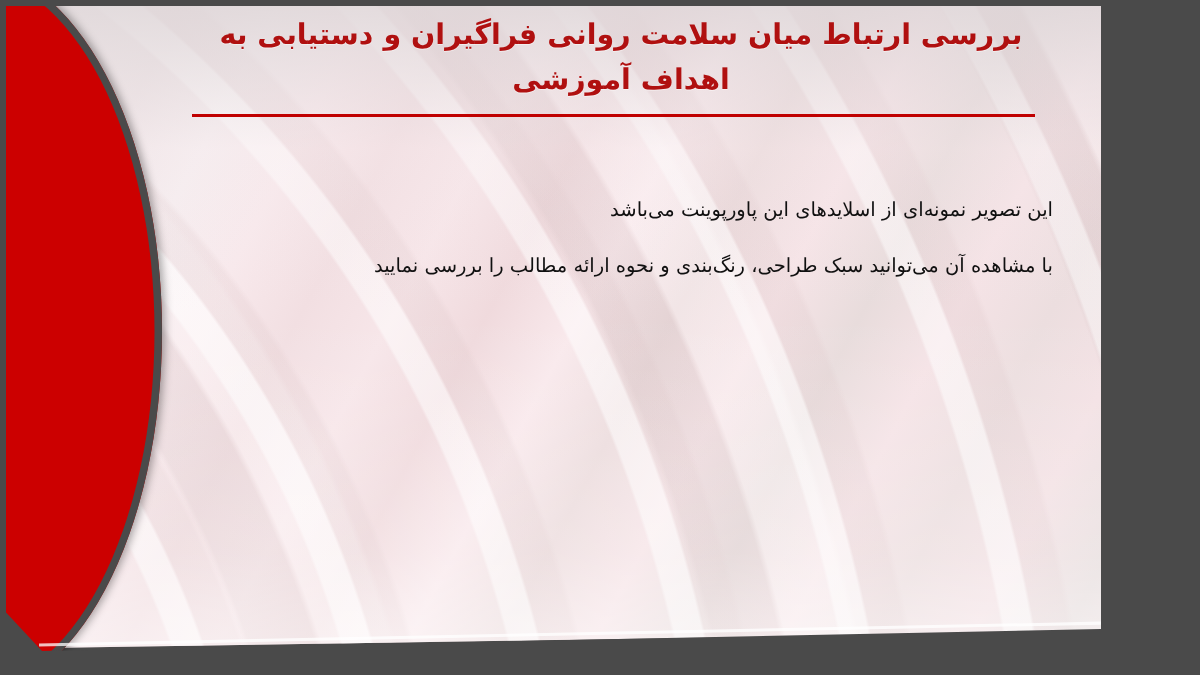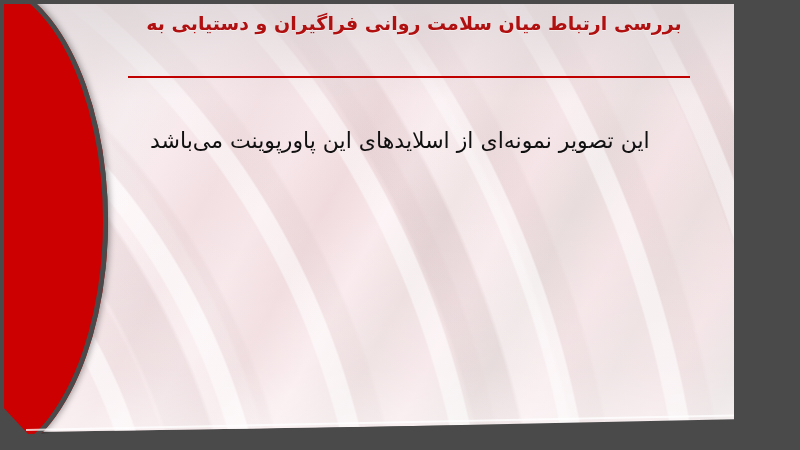--- a/index.html
+++ b/index.html
@@ -140,24 +140,24 @@
     position:absolute;
     left:128px;top:76px;width:562px;height:2px;
     background:#c00000;
   }
 
   
   .body-text{
     position:absolute;
     left:150px;top:122px;width:552px;
     direction:rtl;
-    text-align:left;
+    text-align:right;
     color:#101010;
     font-family:"DejaVu Sans", sans-serif;
-    font-size:22px;
+    font-size:13px;
     line-height:37px;
     font-weight:normal;
   }
   .body-text .bline{display:block;white-space:nowrap;}
 </style>
 </head>
 <body>
 
 <div id="slide">
 
@@ -165,24 +165,26 @@
   <div class="arcs"></div>
   <div class="panel-gloss"></div>
 
   <div class="red-right"></div>
   <div class="red-left"></div>
   <div class="red-left-arc"></div>
 
   <div class="title">
     <span class="tline">بررسی ارتباط میان سلامت روانی فراگیران و دستیابی به</span>
     <br>
+    <span class="tline">اهداف آموزشی</span>
   </div>
   <div class="title-rule"></div>
 
   <div class="body-text">
     <span class="bline">این تصویر نمونه‌ای از اسلایدهای این پاورپوینت می‌باشد</span>
+    <span class="bline">با مشاهده آن می‌توانید سبک طراحی، رنگ‌بندی و نحوه ارائه مطالب را بررسی نمایید</span>
   </div>
 
   <div class="bottom-wedge"></div>
   <div class="bottom-hl"></div>
   <div class="frame"></div>
 
 </div>
 
 </body></html>

